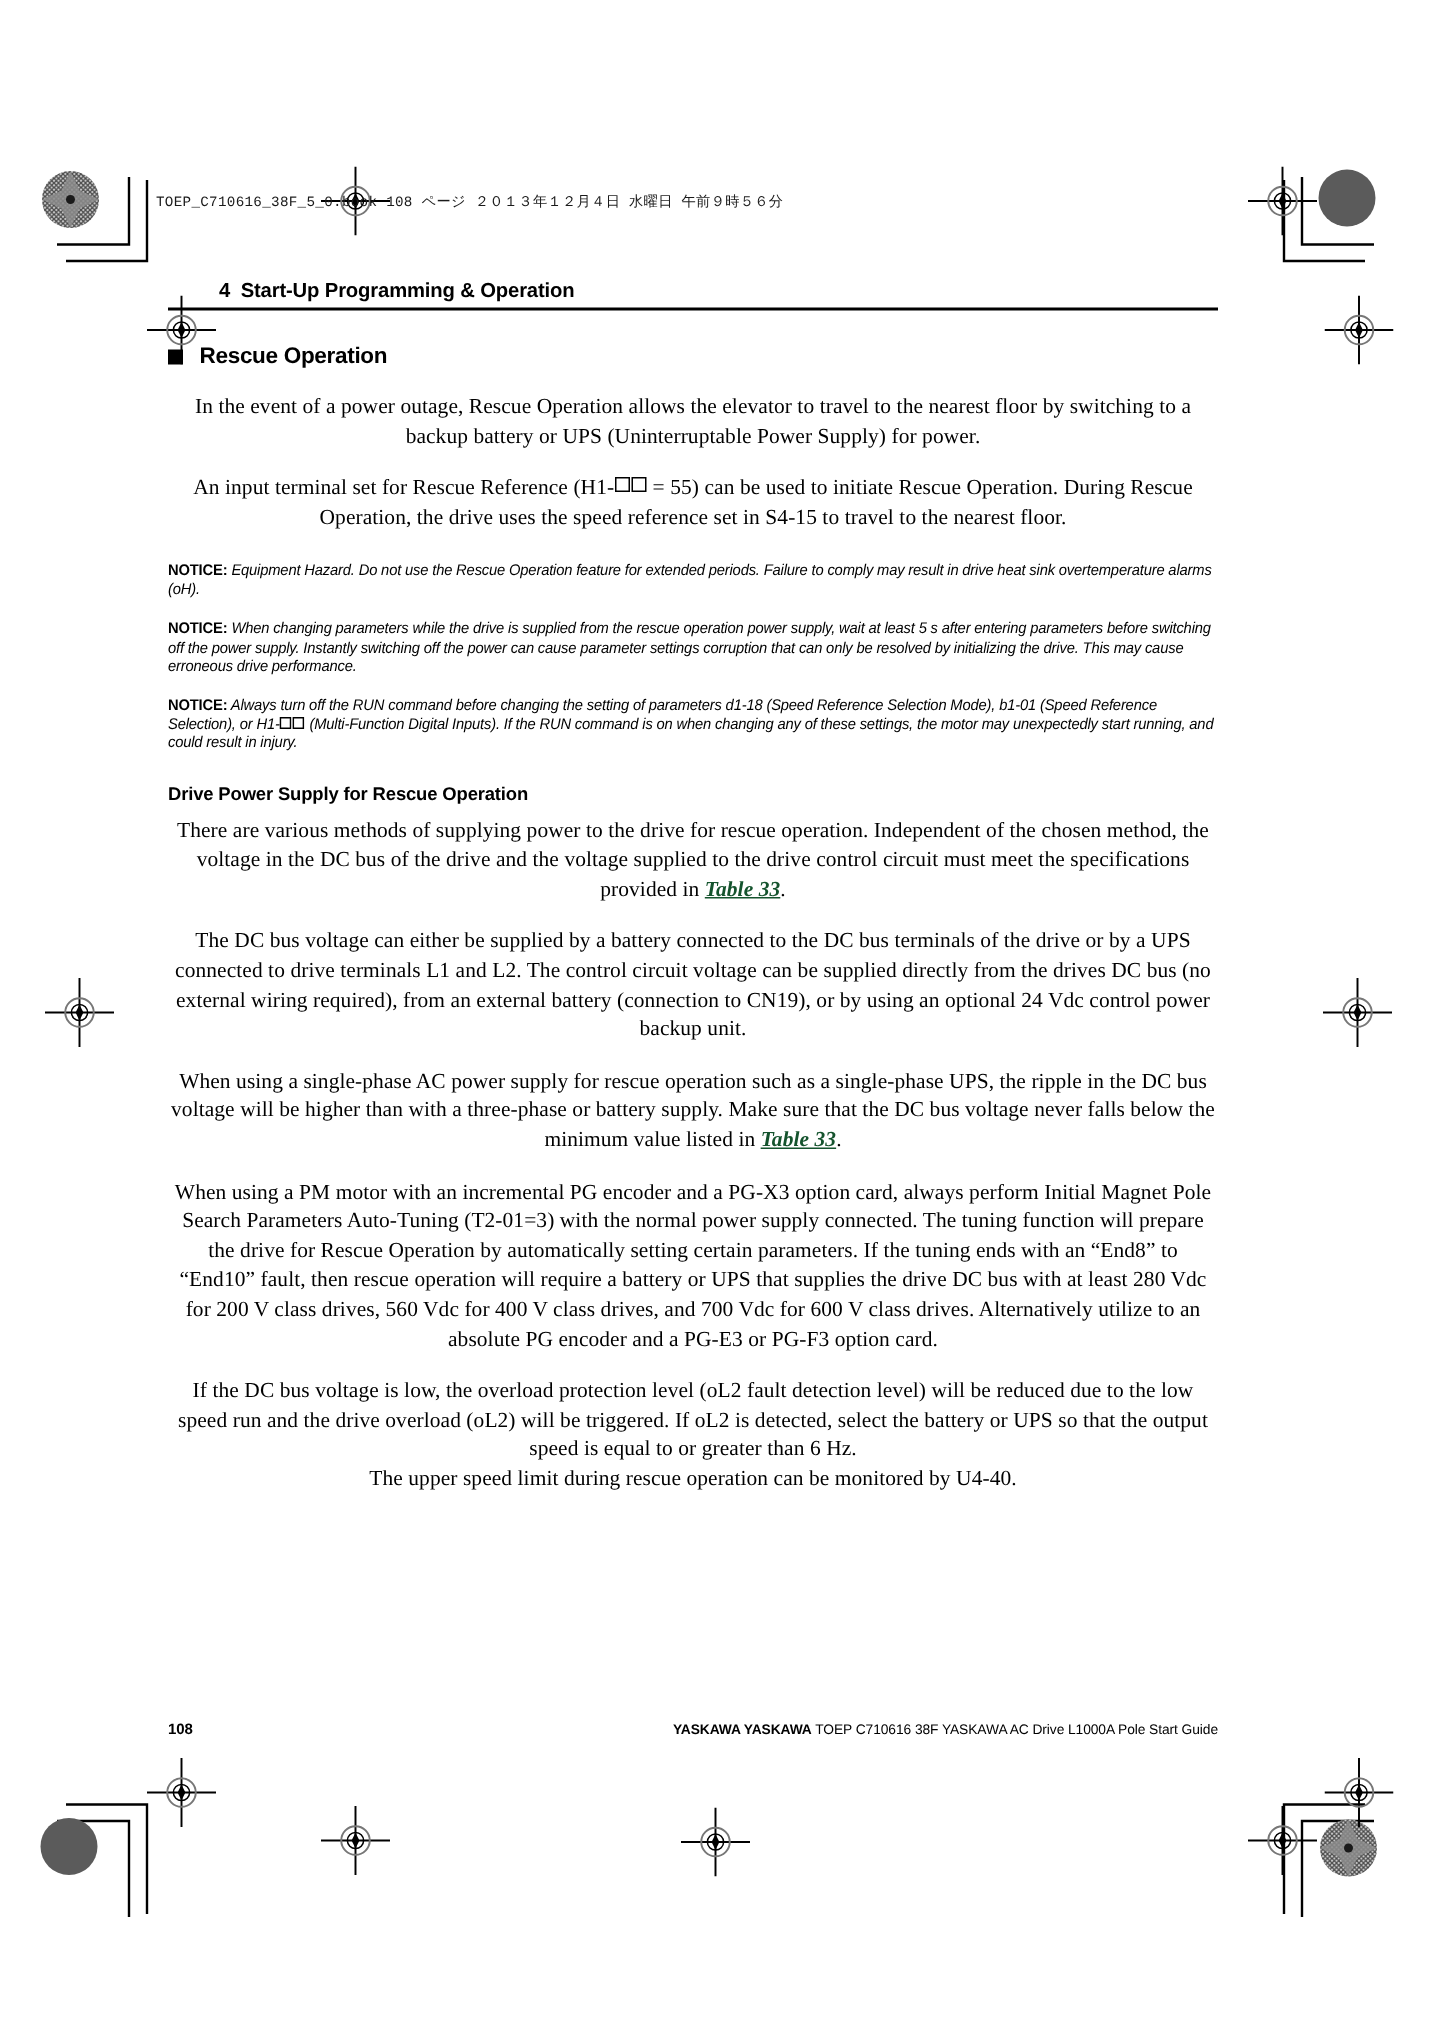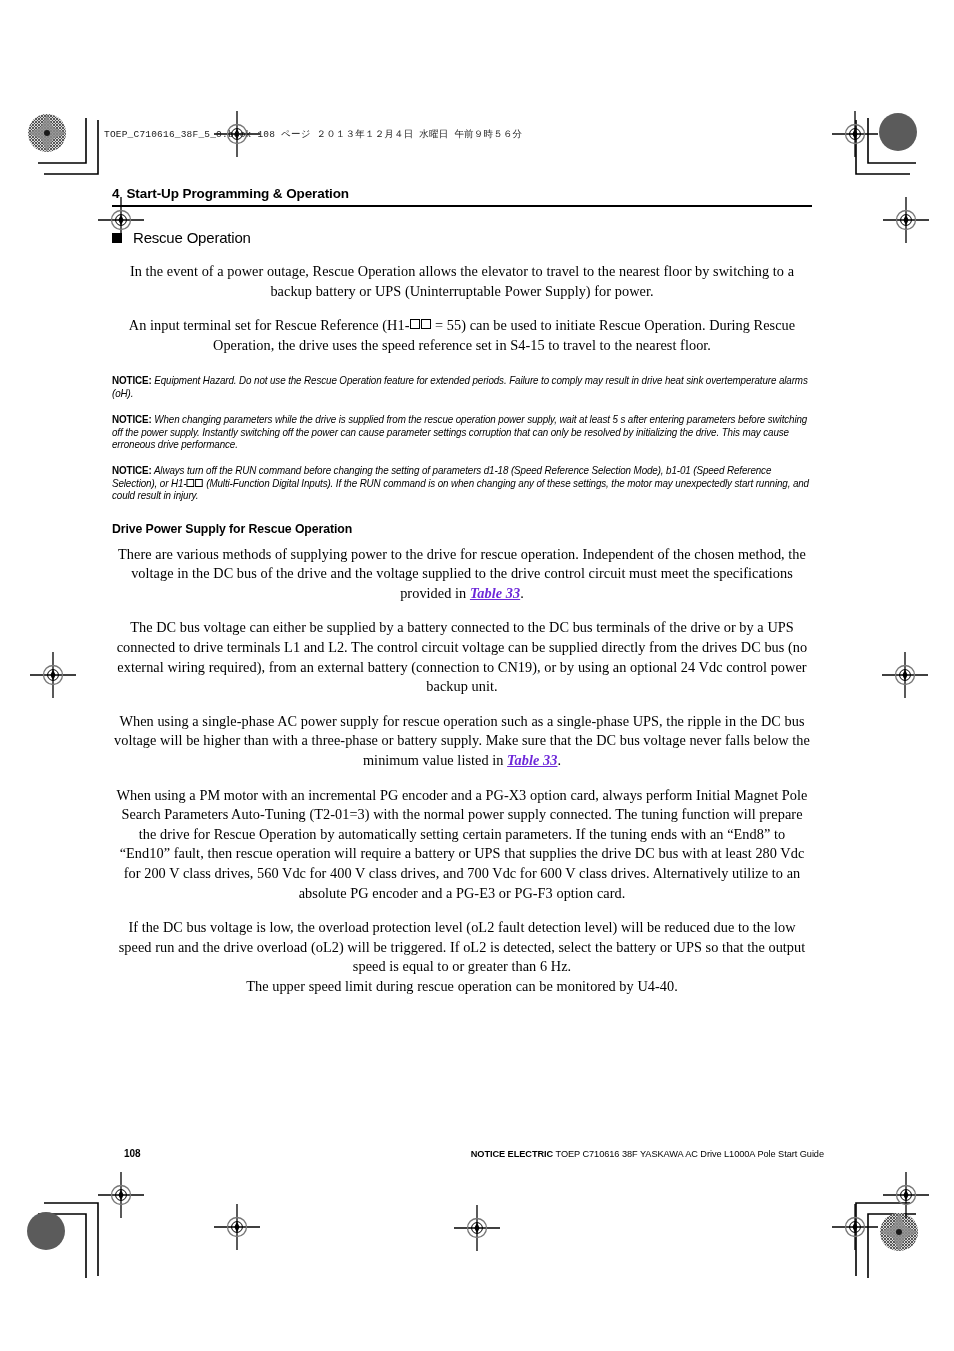--- a/index.html
+++ b/index.html
@@ -68,31 +68,32 @@
     width: 700px;
   }
 
   .chapter-head {
     font-family: "Liberation Sans", sans-serif;
     font-weight: bold;
     font-size: 13.5px;
     letter-spacing: -0.1px;
     color: #000;
     padding-bottom: 4px;
+    margin-left: 34px;
   }
   .chapter-num { margin-right: 7px; }
   .head-rule {
     border-bottom: 2.4px solid #000;
     width: 700px;
     margin-bottom: 22px;
   }
 
   .sec-head {
     font-family: "Liberation Sans", sans-serif;
-    font-weight: normal;
+    font-weight: bold;
     font-size: 15px;
     letter-spacing: -0.2px;
     display: flex;
     align-items: center;
     margin-bottom: 16px;
   }
   .sec-bullet {
     display: inline-block;
     width: 10px;
     height: 10px;
@@ -105,21 +106,21 @@
   p.body {
     font-family: "Liberation Serif", serif;
     font-size: 14.3px;
     line-height: 19.6px;
     margin: 0 0 15px 0;
     text-align: center;
     letter-spacing: 0.05px;
   }
 
   .xref {
-    color: #6d28d9;
+    color: #14532d;
     font-style: italic;
     font-weight: bold;
     text-decoration: underline;
   }
 
   .sqbox {
     display: inline-block;
     width: 8px;
     height: 8px;
     border: 1.4px solid #000;
@@ -160,21 +161,20 @@
   .footer {
     position: absolute;
     left: 112px;
     top: 1148px;
     width: 700px;
     font-family: "Liberation Sans", sans-serif;
     font-size: 9.2px;
     letter-spacing: -0.05px;
     display: flex;
     align-items: baseline;
-    margin-left: 12px;
   }
   .footer-page {
     font-weight: bold;
     font-size: 10px;
   }
   .footer-text {
     margin-left: auto;
     white-space: nowrap;
   }
   .footer-text .brand { font-weight: bold; }
@@ -392,16 +392,16 @@
     <p class="body"><span>When using a single-phase AC power supply for rescue operation such as a single-phase UPS, the ripple in the DC bus voltage will be higher than with a three-phase or battery supply. Make sure that the DC bus voltage never falls below the minimum value listed in </span><a class="xref" href="#">Table 33</a><span>.</span></p>
 
     <p class="body">When using a PM motor with an incremental PG encoder and a PG-X3 option card, always perform Initial Magnet Pole Search Parameters Auto-Tuning (T2-01=3) with the normal power supply connected. The tuning function will prepare the drive for Rescue Operation by automatically setting certain parameters. If the tuning ends with an “End8” to “End10” fault, then rescue operation will require a battery or UPS that supplies the drive DC bus with at least 280 Vdc for 200 V class drives, 560 Vdc for 400 V class drives, and 700 Vdc for 600 V class drives. Alternatively utilize to an absolute PG encoder and a PG-E3 or PG-F3 option card.</p>
 
     <p class="body"><span>If the DC bus voltage is low, the overload protection level (oL2 fault detection level) will be reduced due to the low speed run and the drive overload (oL2) will be triggered. If oL2 is detected, select the battery or UPS so that the output speed is equal to or greater than 6 Hz.</span><br><span>The upper speed limit during rescue operation can be monitored by U4-40.</span></p>
 
   </div>
 
   <div class="footer">
     <span class="footer-page">108</span>
-    <span class="footer-text"><span class="brand">NOTICE ELECTRIC</span><span> TOEP C710616 38F YASKAWA AC Drive L1000A Pole Start Guide</span></span>
+    <span class="footer-text"><span class="brand">YASKAWA YASKAWA</span><span> TOEP C710616 38F YASKAWA AC Drive L1000A Pole Start Guide</span></span>
   </div>
 
 </div>
 
 </body></html>

